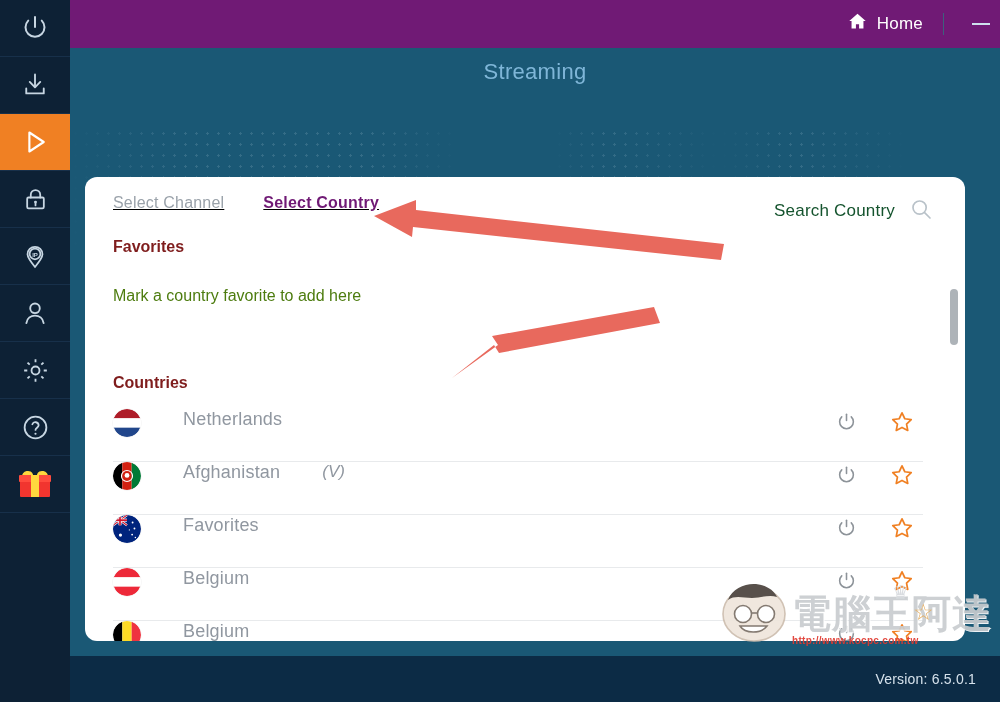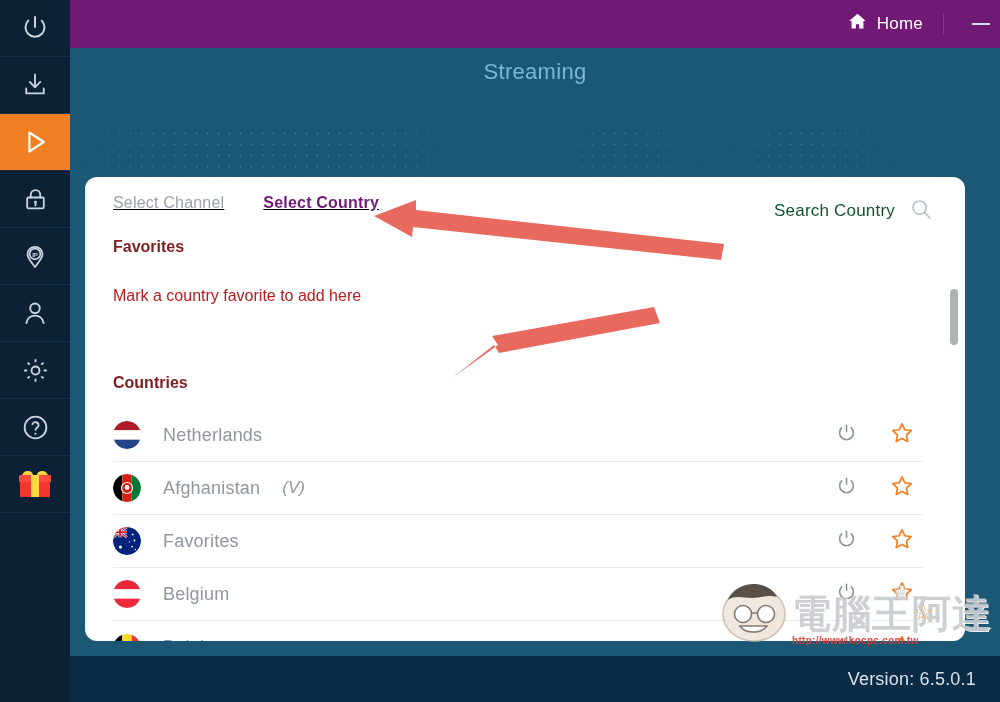--- a/index.html
+++ b/index.html
@@ -172,34 +172,35 @@
     position: absolute; left: 28px;
     font-size: 16px; font-weight: bold;
     color: #7f1d1d;
   }
   .section-title.fav { top: 61px; }
   .section-title.countries { top: 197px; }
 
   .fav-empty {
     position: absolute; left: 28px; top: 110px;
     font-size: 16px;
-    color: #b91c1c;
+    color: #4d7c0f;
   }
 
   .list {
     position: absolute;
     left: 28px; top: 232px;
     width: 810px;
   }
   .row {
     height: 53px;
     display: flex;
-    align-items: center;
+    align-items: flex-start;
     border-bottom: 1px solid #e8eaec;
     position: relative;
+    gap: 20px;
   }
   .row:last-child { border-bottom: none; }
   .flag {
     width: 28px; height: 28px;
     border-radius: 50%;
     overflow: hidden;
     flex: 0 0 28px;
     position: relative;
     box-shadow: 0 0 0 0.5px rgba(0,0,0,.07);
   }
@@ -242,21 +243,21 @@
   .bottombar {
     position: absolute;
     left: 70px; top: 656px;
     width: 930px; height: 46px;
     background: #0c2b45;
     display: flex; align-items: center; justify-content: flex-end;
     padding-right: 24px;
     z-index: 5;
   }
   .version {
-    font-size: 18px;
+    font-size: 14px;
     color: #d6e2ec;
     letter-spacing: .2px;
     text-align: center;
   }
 
   
   .arrow { position: absolute; z-index: 20; pointer-events: none; }
   #arrow1 { left: 372px; top: 190px; }
   #arrow2 { left: 442px; top: 305px; }
 

